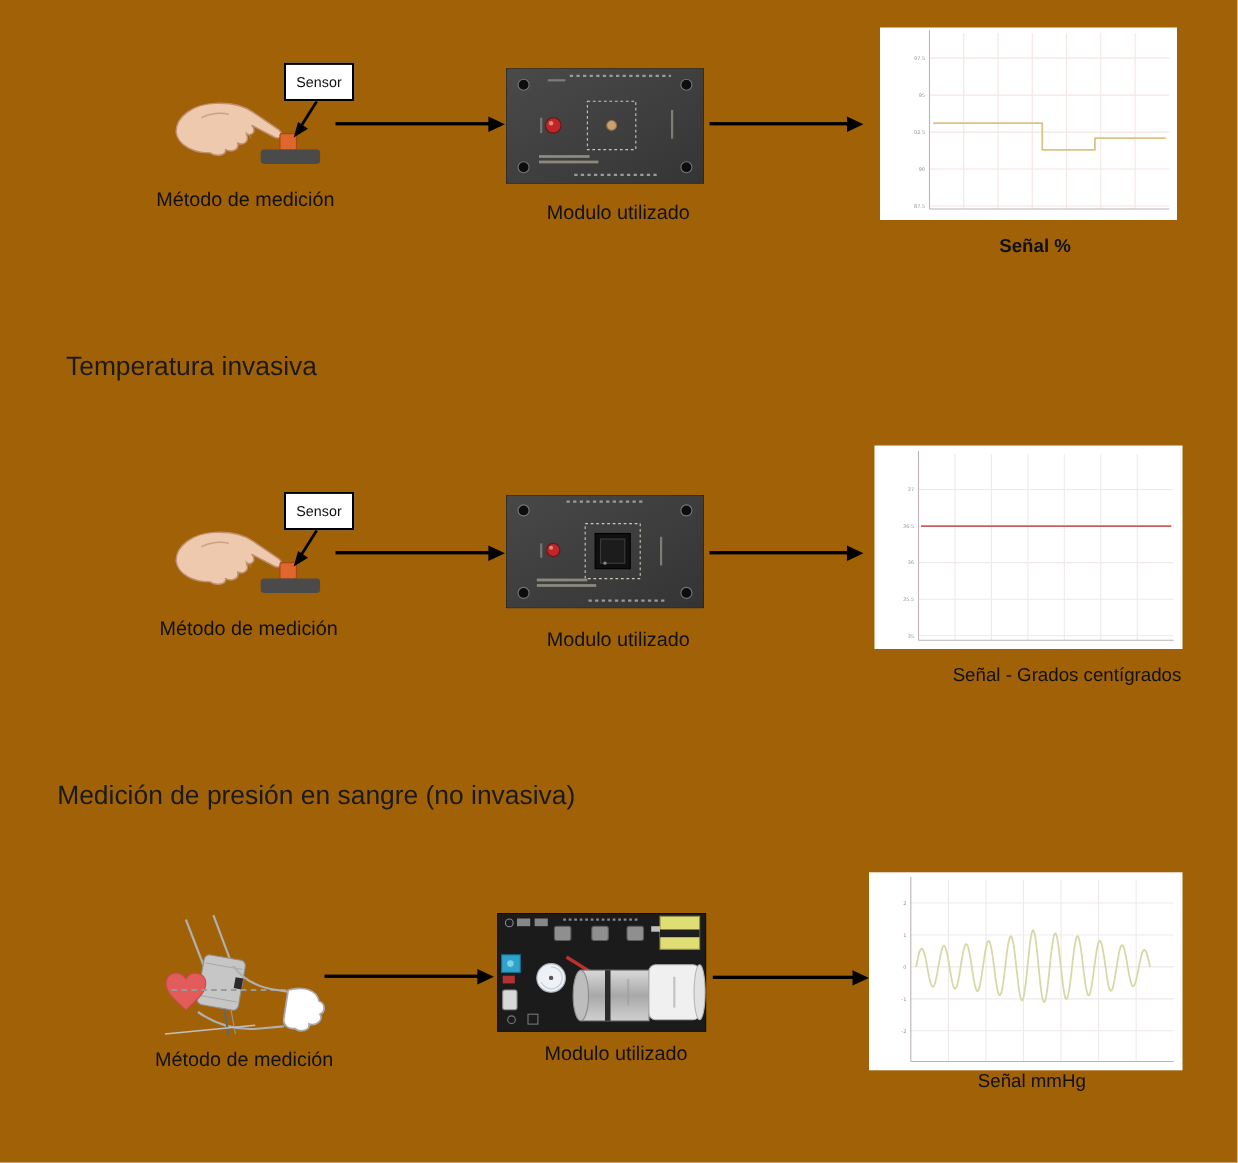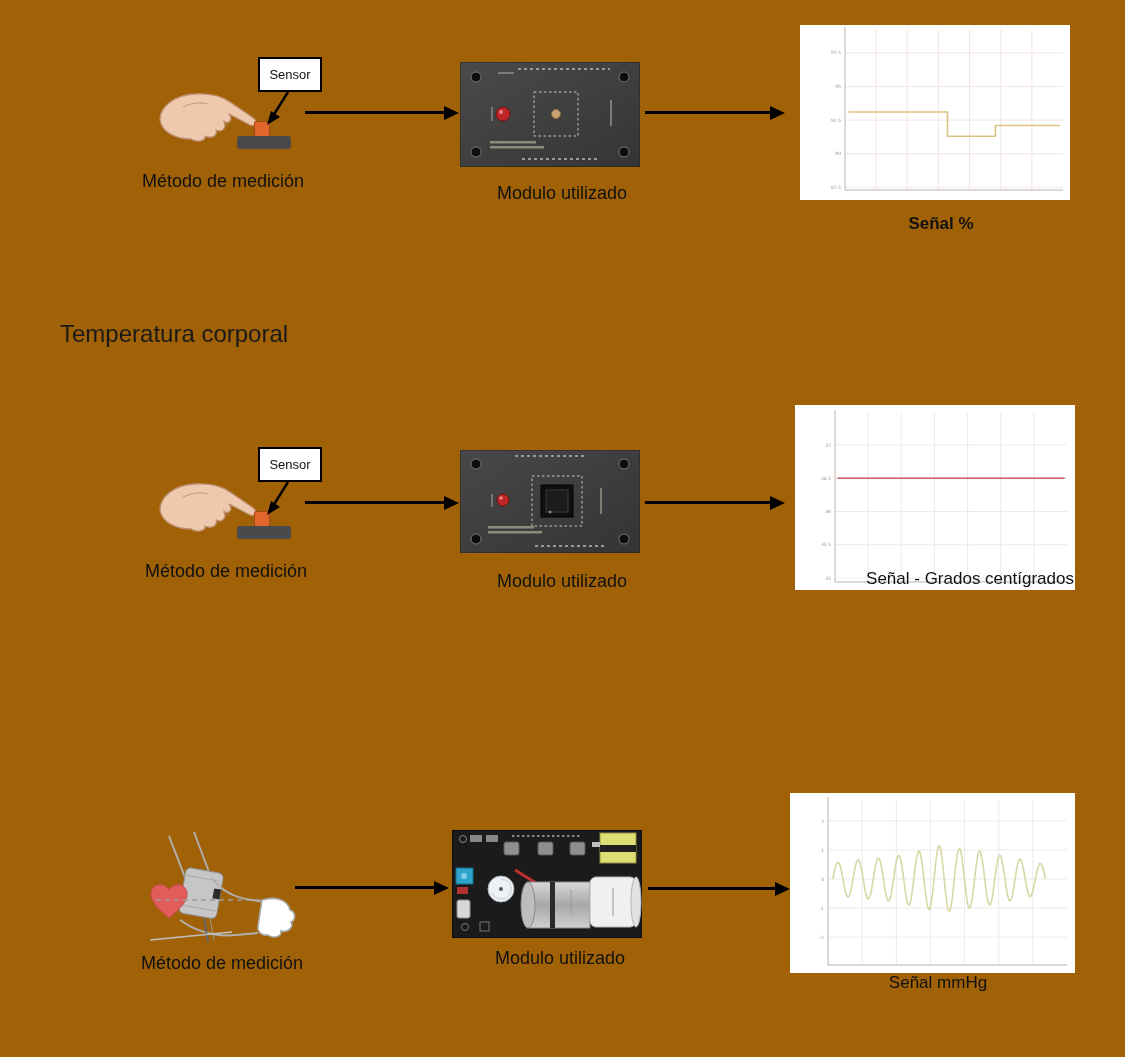--- a/index.html
+++ b/index.html
@@ -115,21 +115,21 @@
       <line x1="45" y1="128.69747899159663" x2="263" y2="128.69747899159663" stroke="#f3e6e3" stroke-width="1"></line>
       <text x="41" y="130.29747899159662" text-anchor="end" font-size="4.5" fill="#9a9090" font-family="&quot;DejaVu Sans&quot;, sans-serif">90</text>
       <line x1="45" y1="162.31092436974785" x2="263" y2="162.31092436974785" stroke="#f3e6e3" stroke-width="1"></line>
       <text x="41" y="163.91092436974785" text-anchor="end" font-size="4.5" fill="#9a9090" font-family="&quot;DejaVu Sans&quot;, sans-serif">87.5</text>
       <line x1="45" y1="2" x2="45" y2="165" stroke="#bdb3b3" stroke-width="1"></line>
       <line x1="45" y1="165" x2="263" y2="165" stroke="#bdb3b3" stroke-width="1"></line>
       <polyline points="48.3,87.0 147.5,87.0 147.5,111.2 195.4,111.2 195.4,100.5 259.7,100.5" fill="none" stroke="#d9c282" stroke-width="1.6" stroke-linejoin="round"></polyline>
     </svg>
   <div class="lbl sig" style="left:941px; top:214px;font-weight:bold;">Señal %</div>
 
-  <div class="heading" style="left:60px; top:320px;">Temperatura corporal</div>
+  <div class="heading" style="left:60px; top:320px;">Temperatura invasiva</div>
 
   <svg class="hand hand2" viewBox="0 0 120 60">
     <g stroke="#bd8e72" stroke-width="1.3" fill="#eec9ae" stroke-linejoin="round">
       <path d="M7,34 C7,20 22,9 42,8 C58,7 70,11 77,16 L99,31 C105,35 104,41 97,39 L76,28 C80,33 77,38 71,36 C74,42 69,47 63,44 C65,50 58,53 52,50 C53,55 44,57 38,53 C24,53 9,47 7,34 Z"></path>
       <path d="M30,21 C38,17 48,16 55,18" fill="none" opacity=".7"></path>
       <path d="M70,34 C73,36 75,38 75,40" fill="none" opacity=".6"></path>
     </g>
   </svg>
   <div class="sensor-chip" style="left:254px; top:511px;"></div>
   <div class="sensor-base" style="left:237px; top:526px;"></div>
@@ -191,22 +191,23 @@
       <line x1="40" y1="106.47244094488171" x2="272" y2="106.47244094488171" stroke="#efe9e9" stroke-width="1"></line>
       <text x="36" y="108.0724409448817" text-anchor="end" font-size="4.5" fill="#9a9090" font-family="&quot;DejaVu Sans&quot;, sans-serif">36</text>
       <line x1="40" y1="139.7401574803148" x2="272" y2="139.7401574803148" stroke="#efe9e9" stroke-width="1"></line>
       <text x="36" y="141.3401574803148" text-anchor="end" font-size="4.5" fill="#9a9090" font-family="&quot;DejaVu Sans&quot;, sans-serif">35.5</text>
       <line x1="40" y1="173.00787401574786" x2="272" y2="173.00787401574786" stroke="#efe9e9" stroke-width="1"></line>
       <text x="36" y="174.60787401574785" text-anchor="end" font-size="4.5" fill="#9a9090" font-family="&quot;DejaVu Sans&quot;, sans-serif">35</text>
       <line x1="40" y1="5" x2="40" y2="177" stroke="#bdb3b3" stroke-width="1"></line>
       <line x1="40" y1="177" x2="272" y2="177" stroke="#bdb3b3" stroke-width="1"></line>
       <polyline points="42.3,73.2 269.7,73.2" fill="none" stroke="#c9605f" stroke-width="1.6" stroke-linejoin="round"></polyline>
     </svg>
-  <div class="lbl sig" style="left:970px; top:569px;text-align:center;">Señal - Grados centígrados</div>
-
+  <div class="lbl sig" style="left:970px; top:604px;text-align:center;">Señal - Grados centígrados</div>
+
+  <div class="heading" style="left:52px; top:710px;">Medición de presión en sangre (no invasiva)</div>
 
   <svg class="arm" viewBox="0 0 195 120">
 
     <path d="M57,6 L74,50" stroke="#b0b0b0" stroke-width="2" fill="none"></path>
     <path d="M82,2 L97,42" stroke="#b0b0b0" stroke-width="2" fill="none"></path>
 
     <g transform="rotate(10 88 64)">
       <rect x="70" y="40" width="38" height="46" rx="5" fill="#c6c6c6" stroke="#8f8f8f"></rect>
       <line x1="72" y1="48" x2="106" y2="48" stroke="#a8a8a8"></line>
       <line x1="72" y1="78" x2="106" y2="78" stroke="#a8a8a8"></line>

